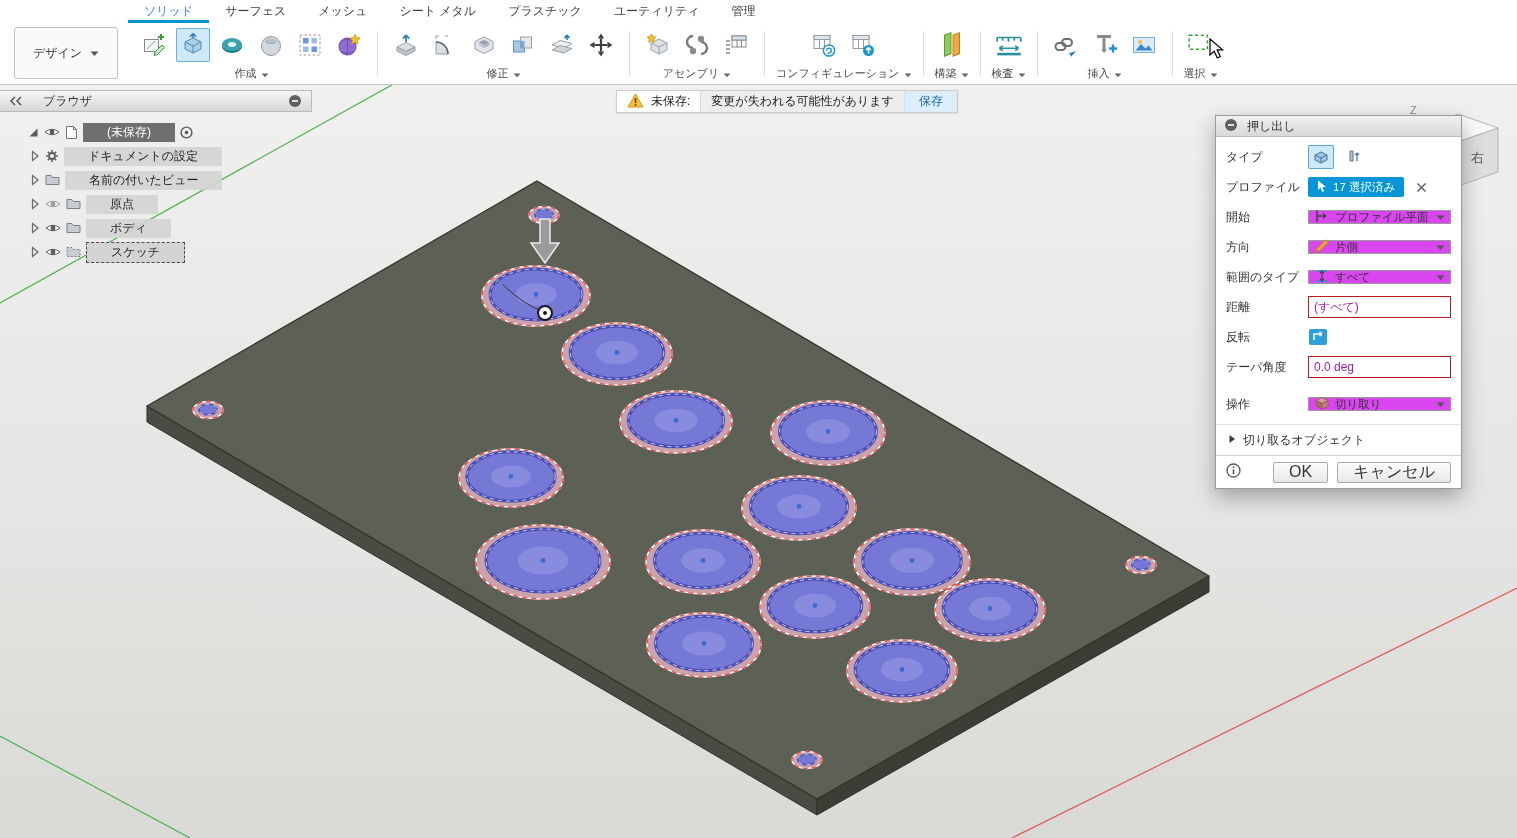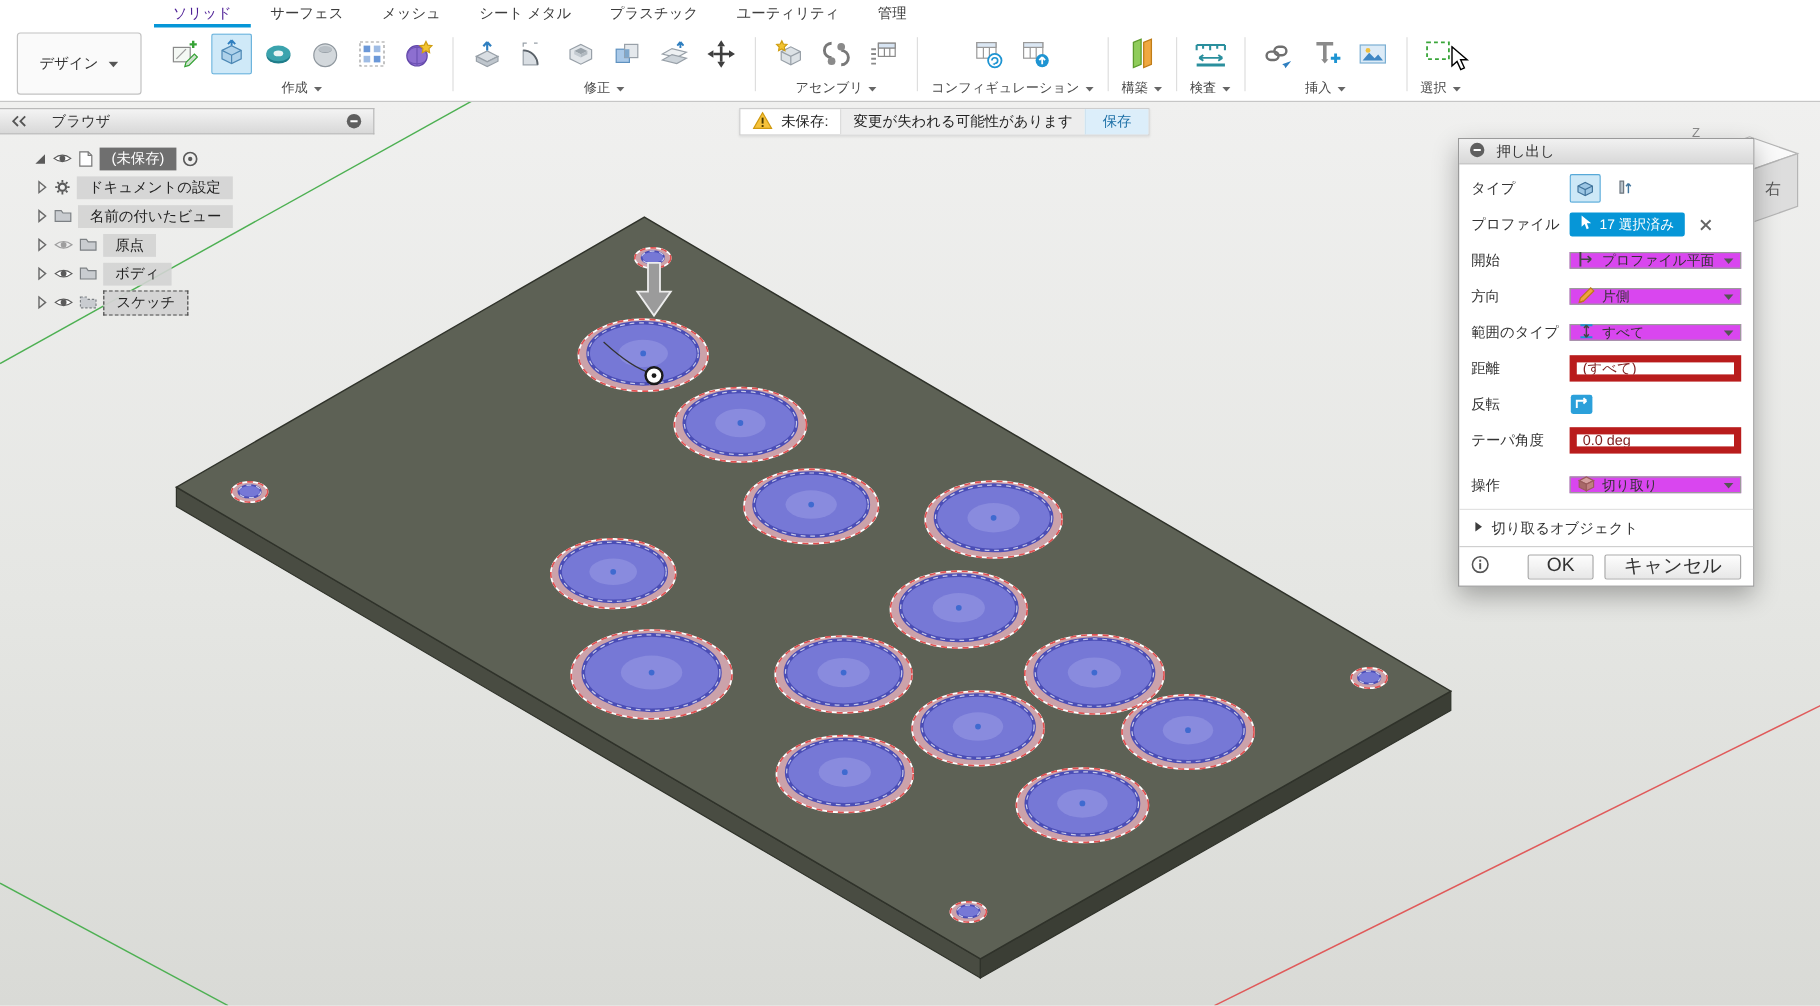--- a/index.html
+++ b/index.html
@@ -10,41 +10,41 @@
   
   .canvas { position:absolute; left:0; top:85px; width:1517px; height:753px;
     background:linear-gradient(#f0f0ef 0%, #e5e6e3 55%, #d9dad6 100%); }
   #scene-svg { position:absolute; left:0; top:0; }
 
   
   .toolbar { position:absolute; left:0; top:0; width:1517px; height:85px;
     background:#fff; border-bottom:1px solid #c6c6c6; z-index:8; }
   .tabs-row { height:23px; display:flex; align-items:stretch; padding-left:128px; }
   .tab { padding:0 16px; font-size:12px; line-height:23px; color:#3c3c3c; white-space:nowrap; }
-  .tab.active { color:#4c1d95; box-shadow:inset 0 -3px 0 #0696d7; }
+  .tab.active { color:#3b82f6; box-shadow:inset 0 -3px 0 #0696d7; }
   .tools-row { height:61px; display:flex; align-items:stretch; }
   .design-btn { width:104px; height:52px; margin:4px 10px 0 14px; border:1px solid #c2c2c2;
     border-radius:3px; background:#fafafa; display:flex; align-items:center; justify-content:center;
     gap:8px; font-size:12px; color:#333; }
   .tgroup { display:flex; flex-direction:column; align-items:center; padding:2px 9px 0; }
   .ticons { height:40px; display:flex; align-items:center; gap:5px; }
   .ticon { width:34px; height:34px; display:flex; align-items:center; justify-content:center; border-radius:2px; }
   .ticon.active { background:#cfe9f8; box-shadow:0 0 0 1px #6db4dd inset; }
   .tlabel { height:17px; display:flex; align-items:center; gap:4px; font-size:11px; color:#4a4a4a; white-space:nowrap; }
   .vsep { width:1px; background:#dedede; margin:8px 2px; }
 
   
   .browser { position:absolute; left:0; top:90px; width:312px; z-index:5; font-size:12px; }
   .bheader { height:22px; background:linear-gradient(#f4f4f4,#d8d8d8); border:1px solid #b9b9b9;
     border-left:none; display:flex; align-items:center; padding:0 9px; }
   .btitle { margin-left:20px; color:#333; flex:1; }
   .btree { padding:8px 0 0 28px; }
   .brow { height:24px; display:flex; align-items:center; gap:5px; }
   .brow.child { padding-left:2px; }
-  .bchip { background:rgba(211,211,211,.9); padding:1px 10px; color:#222; white-space:nowrap; }
+  .bchip { background:rgba(211,211,211,.9); padding:1px 24px; color:#222; white-space:nowrap; }
   .bchip.root { background:#6f6f6f; color:#fff; }
   .bchip.dashed { border:1px dashed #4a4a4a; background:rgba(211,211,211,.95); }
   .bicon { display:flex; align-items:center; justify-content:center; }
 
   
   .warnbar { position:absolute; left:616px; top:90px; height:23px; display:flex; align-items:stretch;
     z-index:5; font-size:12px; background:#fff; border:1px solid #cdcdcd; box-shadow:0 1px 2px rgba(0,0,0,.08); }
   .wseg { display:flex; align-items:center; gap:7px; padding:0 10px; white-space:nowrap; color:#222; }
   .wmsg { background:#ededed; border-left:1px solid #dcdcdc; }
   .wsave { background:#dcEEfa; background:#dceefa; color:#1c6fa6; border-left:1px solid #cfe3f0; padding:0 14px; }
@@ -54,22 +54,22 @@
     border:1px solid #9a9a9a; box-shadow:0 8px 20px rgba(0,0,0,.3); z-index:10; font-size:12px; color:#333; }
   .dlg-header { height:21px; background:linear-gradient(#f1f1f1,#d8d8d8); border-bottom:1px solid #bcbcbc;
     display:flex; align-items:center; padding:0 8px; gap:9px; }
   .dlg-body { padding:5px 10px 0; }
   .dlg-row { display:flex; align-items:center; min-height:30px; }
   .dlg-row.mt { margin-top:7px; }
   .dlg-label { width:82px; flex:none; white-space:nowrap; }
   .dd { flex:1; height:14px; border:1px solid #9b9b9b; background:#d946ef; display:flex;
     align-items:center; padding:0 5px; gap:5px; }
   .ddtext { flex:1; font-size:11.5px; white-space:nowrap; overflow:hidden; }
-  .dinput { flex:1; height:22px; width:100%; border:6px solid #b91c1c; padding:0 5px; font-size:12px;
-    font-family:inherit; color:#7f1d1d; background:#fff; }
+  .dinput { flex:1; height:22px; width:100%; border:1px solid #b91c1c; padding:0 5px; font-size:12px;
+    font-family:inherit; color:#a21caf; background:#fff; }
   .badge { display:flex; align-items:center; gap:5px; background:#0696d7; color:#fff; height:20px;
     padding:0 9px; border-radius:2px; font-size:11.5px; white-space:nowrap; }
   .xbtn { margin-left:12px; display:flex; align-items:center; }
   .typebtn { width:26px; height:24px; display:flex; align-items:center; justify-content:center;
     margin-right:7px; border-radius:2px; }
   .typebtn.sel { background:#cde8f7; box-shadow:0 0 0 1px #57a9d8 inset; }
   .flipbtn { display:flex; align-items:center; }
   .section-row { display:flex; align-items:center; gap:7px; height:27px; border-top:1px solid #e2e2e2;
     margin:5px -10px 0; padding:15px 12px; }
   .dlg-footer { display:flex; align-items:center; height:33px; border-top:1px solid #cfcfcf;

